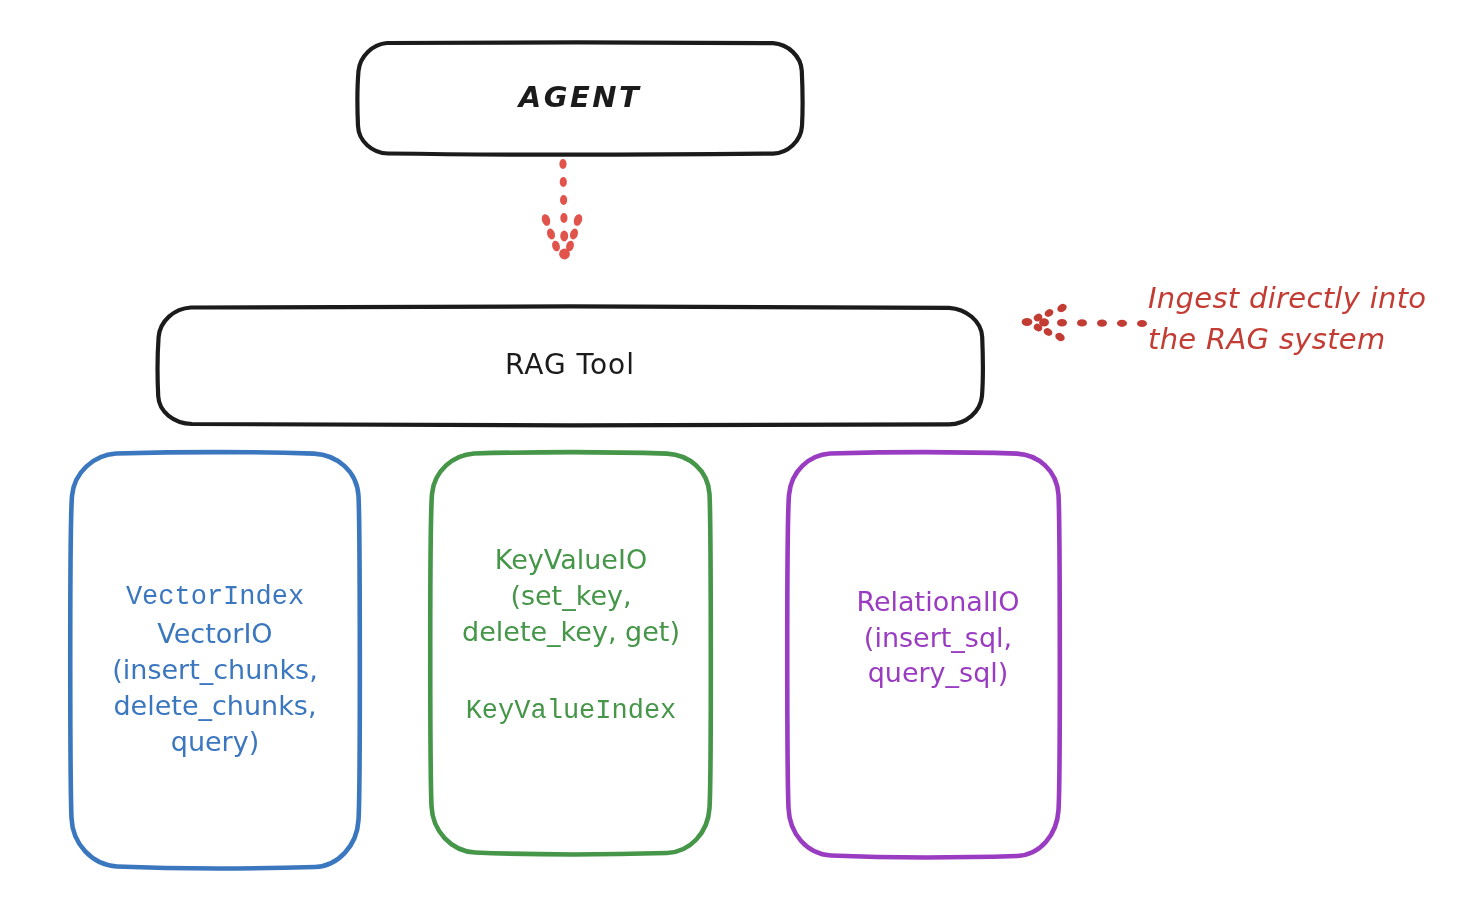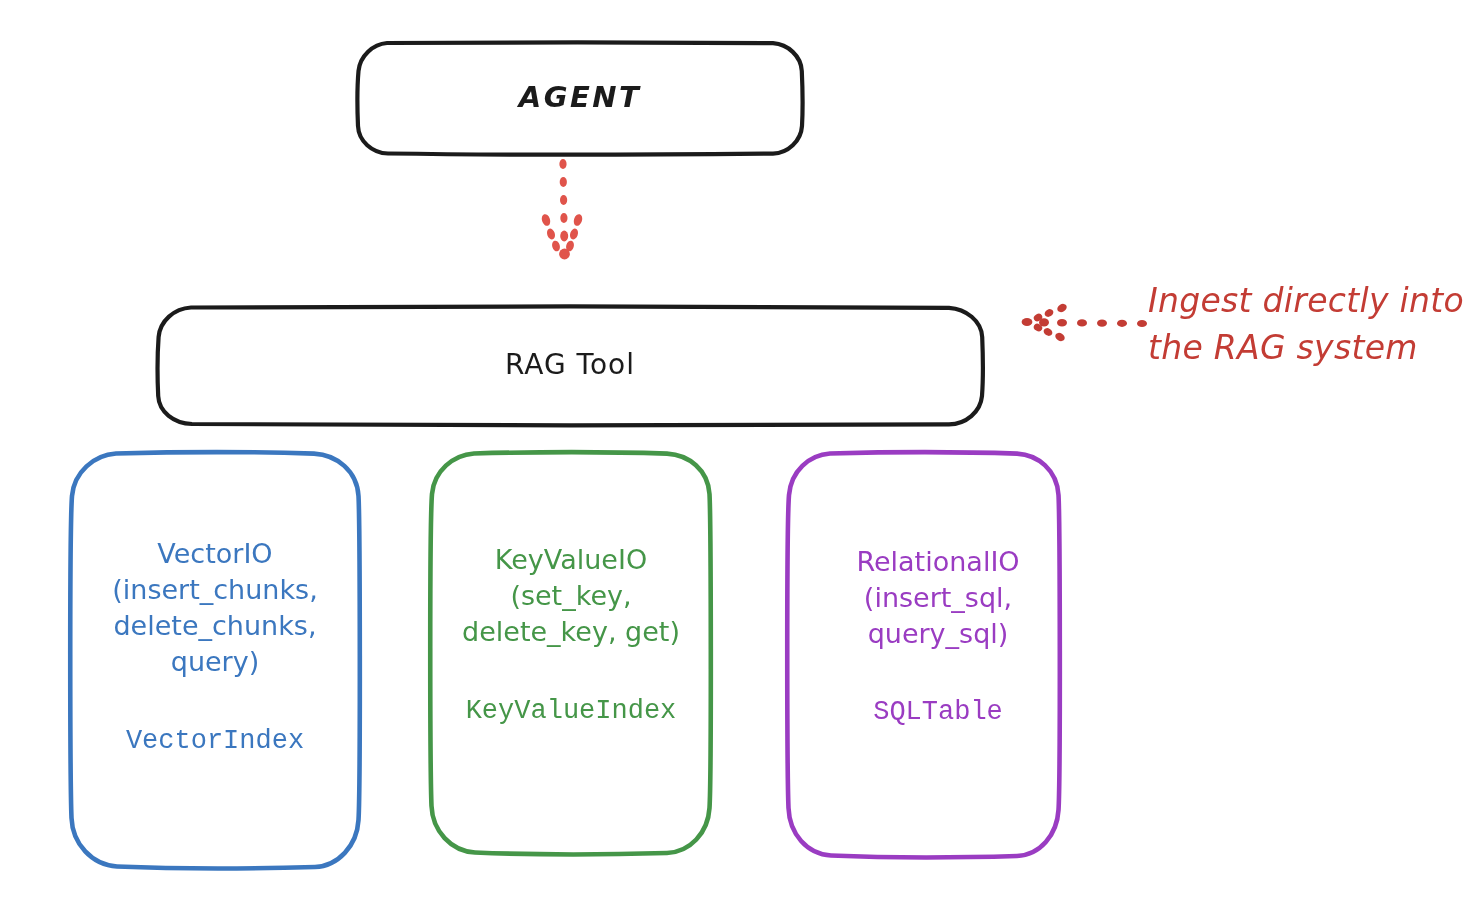--- a/index.html
+++ b/index.html
@@ -136,21 +136,21 @@
     width: 130px;
     height: 56px;
   }
   #ingest-label {
     position: absolute;
     left: 1148px;
     top: 278px;
     width: 330px;
     font-family: "DejaVu Sans", sans-serif;
     font-style: italic;
-    font-size: 33px;
+    font-size: 29px;
     line-height: 1.42;
     color: #c33c34;
     white-space: pre-line;
     letter-spacing: 0.3px;
   }
 </style>
 </head>
 <body>
 
 <div id="canvas">
@@ -214,25 +214,25 @@
 the RAG system</div>
 
   <div class="node" id="vector-node">
     <svg class="node-svg" viewBox="0 0 294 420" preserveAspectRatio="none">
       <path d="M48 3.5 C26 5 6 22 4 46 C1.5 78 2 330 3.5 368
                C4.5 394 24 415 49 416.5 C110 419 190 418.6 247 417
                C270 416 289 396 290.5 370 C292.5 336 292 74 290.5 46
                C289 21 269 4.8 246 3.6 C190 1.8 110 1.8 48 3.5 Z" fill="#ffffff" stroke="#3b77bf" stroke-width="4.6" stroke-linecap="round" stroke-linejoin="round"></path>
     </svg>
     <div class="card-inner">
+      <div class="card-text card-index blue">VectorIndex</div>
       <div class="card-text card-api blue">VectorIO
 (insert_chunks,
 delete_chunks,
 query)</div>
-      <div class="card-text card-index blue">VectorIndex</div>
     </div>
   </div>
 
   <div class="node" id="kv-node">
     <svg class="node-svg" viewBox="0 0 286 406" preserveAspectRatio="none">
       <path d="M46 3.5 C25 5 6 21 4 44 C1.5 75 2 320 3.5 356
                C4.5 381 23 401 47 402.5 C107 405 184 404.6 239 403
                C262 402 280 383 281.5 358 C283.5 325 283 72 281.5 44
                C280 20 261 4.8 239 3.6 C184 1.8 107 1.8 46 3.5 Z" fill="#ffffff" stroke="#459648" stroke-width="4.6" stroke-linecap="round" stroke-linejoin="round"></path>
     </svg>
@@ -248,17 +248,16 @@
     <svg class="node-svg" viewBox="0 0 278 409" preserveAspectRatio="none">
       <path d="M45 3.5 C24 5 6 21 4 45 C1.5 76 2 322 3.5 358
                C4.5 384 22 404 46 405.5 C104 408 179 407.6 232 406
                C255 405 272 385 273.5 360 C275.5 327 275 73 273.5 45
                C272 20 253 4.8 232 3.6 C179 1.8 104 1.8 45 3.5 Z" fill="#ffffff" stroke="#9a3cc2" stroke-width="4.6" stroke-linecap="round" stroke-linejoin="round"></path>
     </svg>
     <div class="card-inner">
       <div class="card-text card-api purple">RelationalIO
 (insert_sql,
 query_sql)</div>
-      <div class="card-text card-index purple">SQLTable</div>
     </div>
   </div>
 
 </div>
 
 </body></html>

